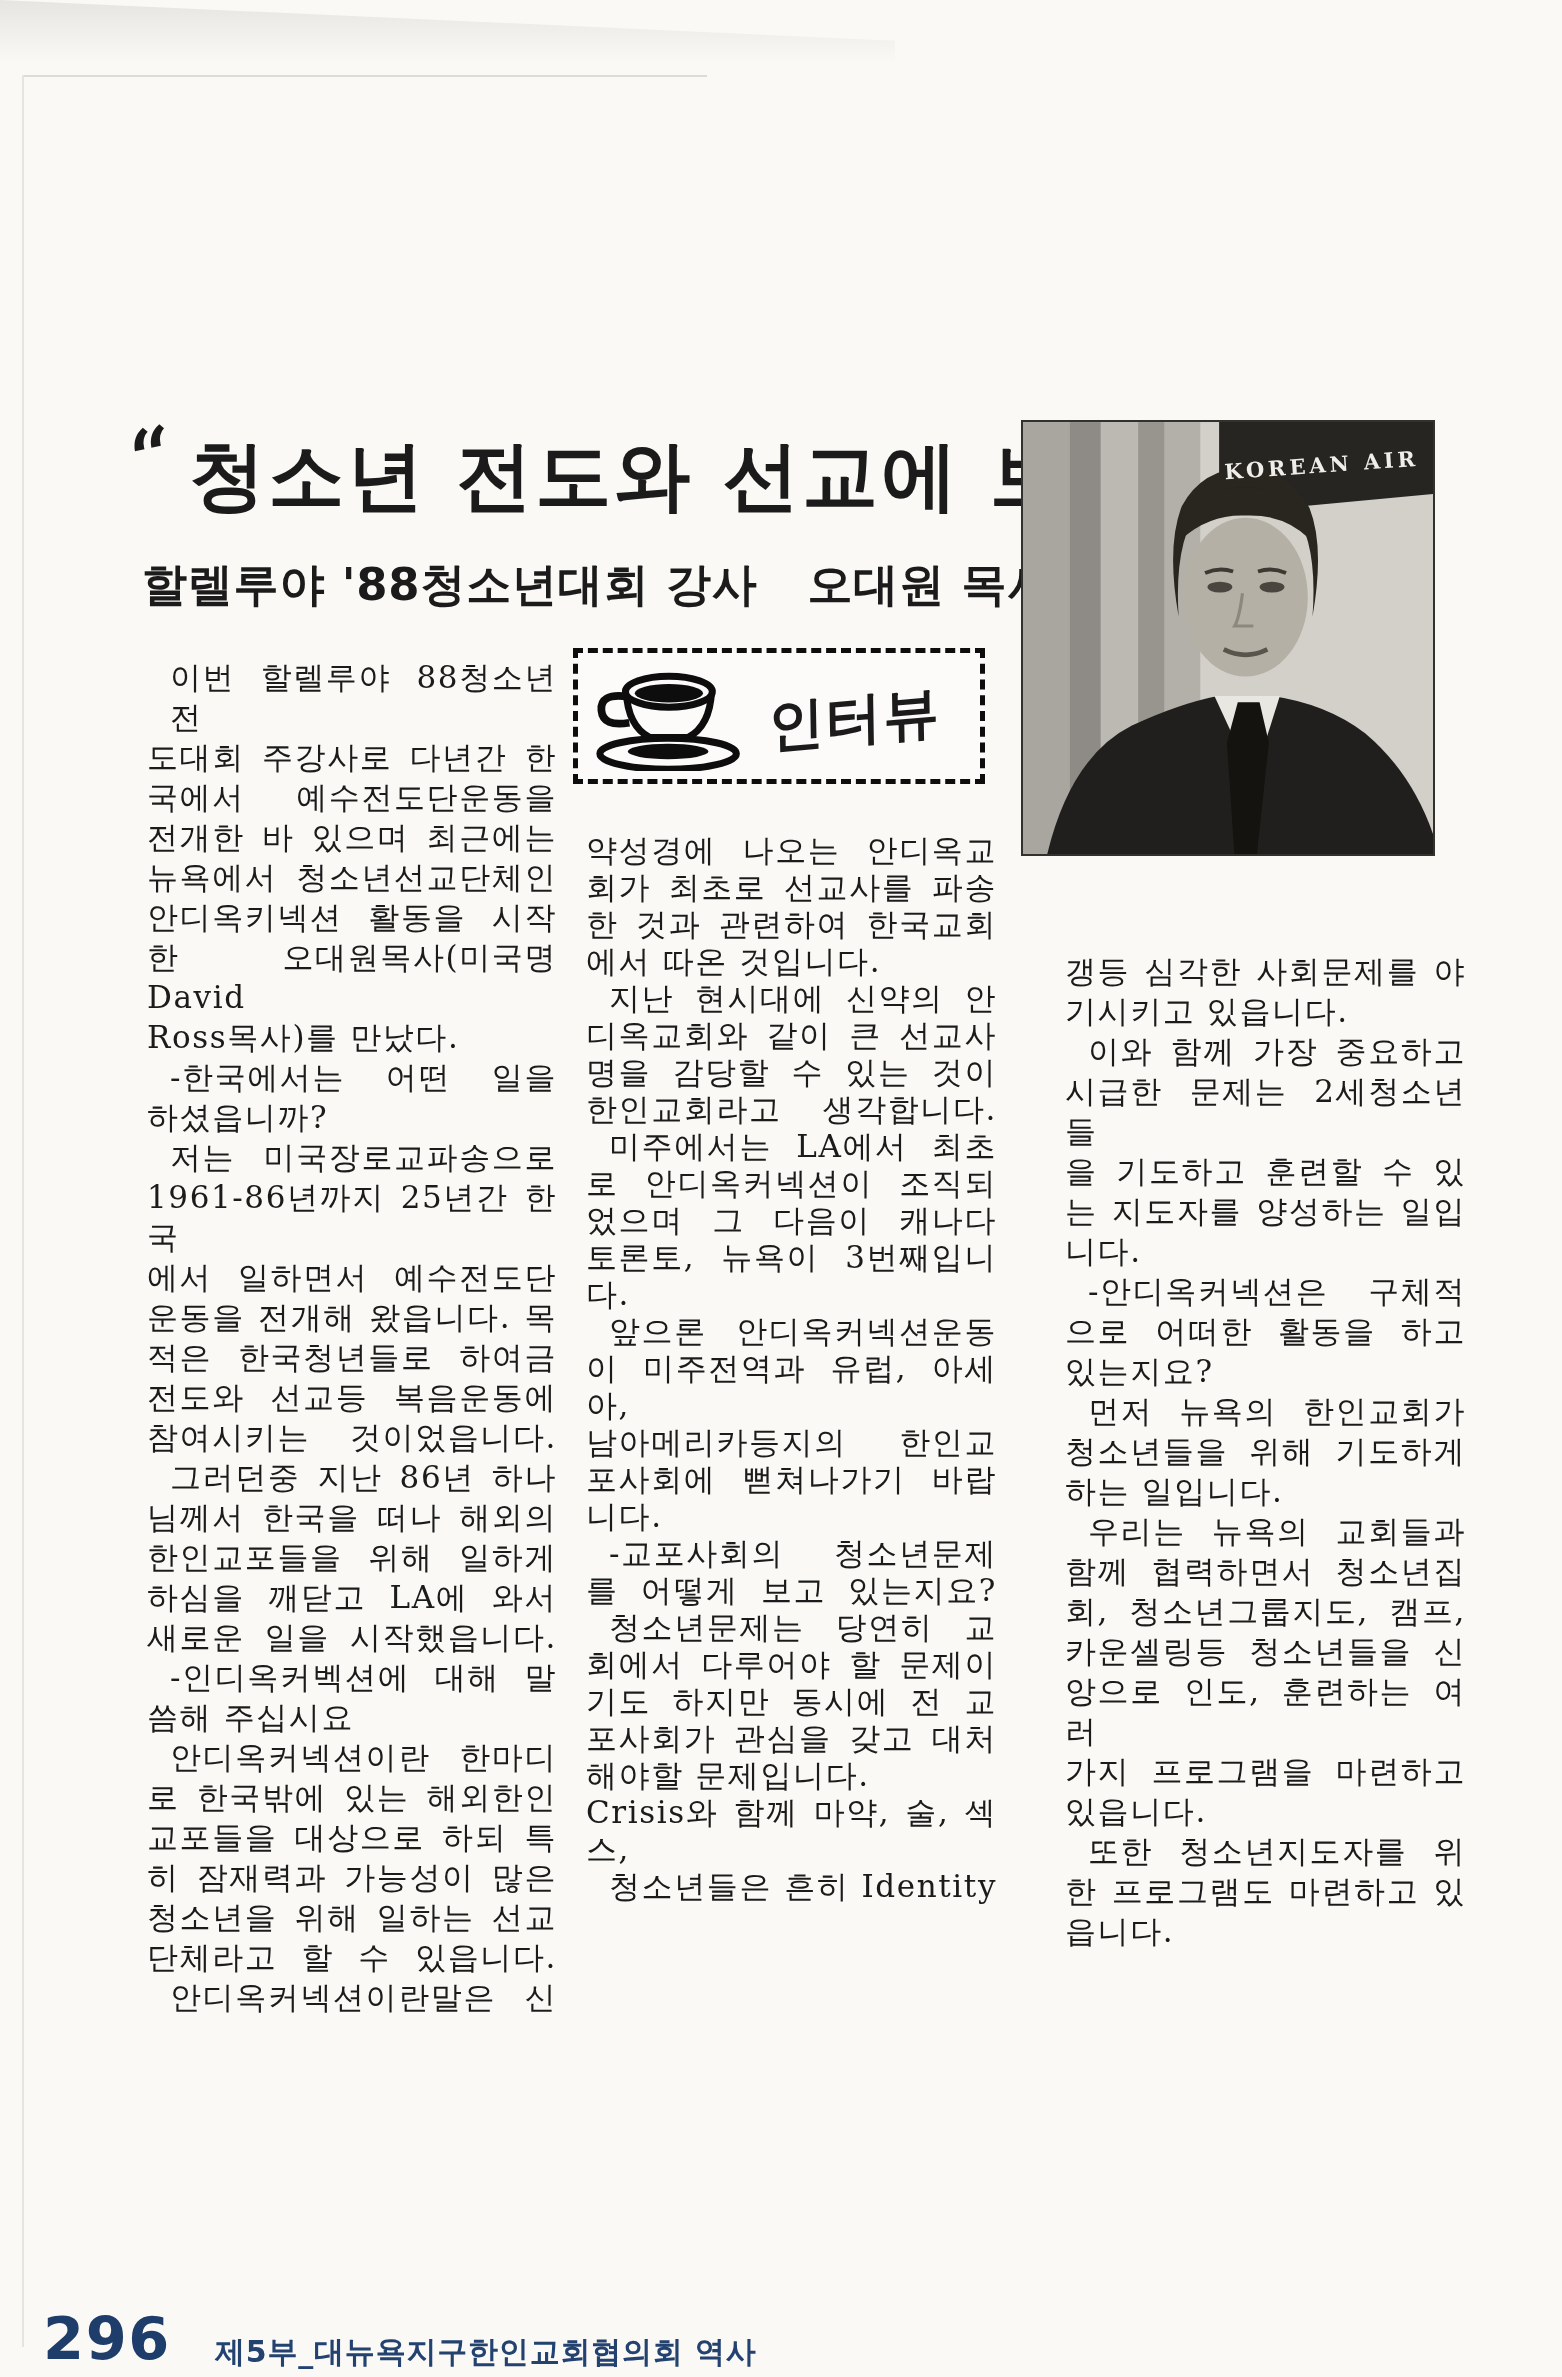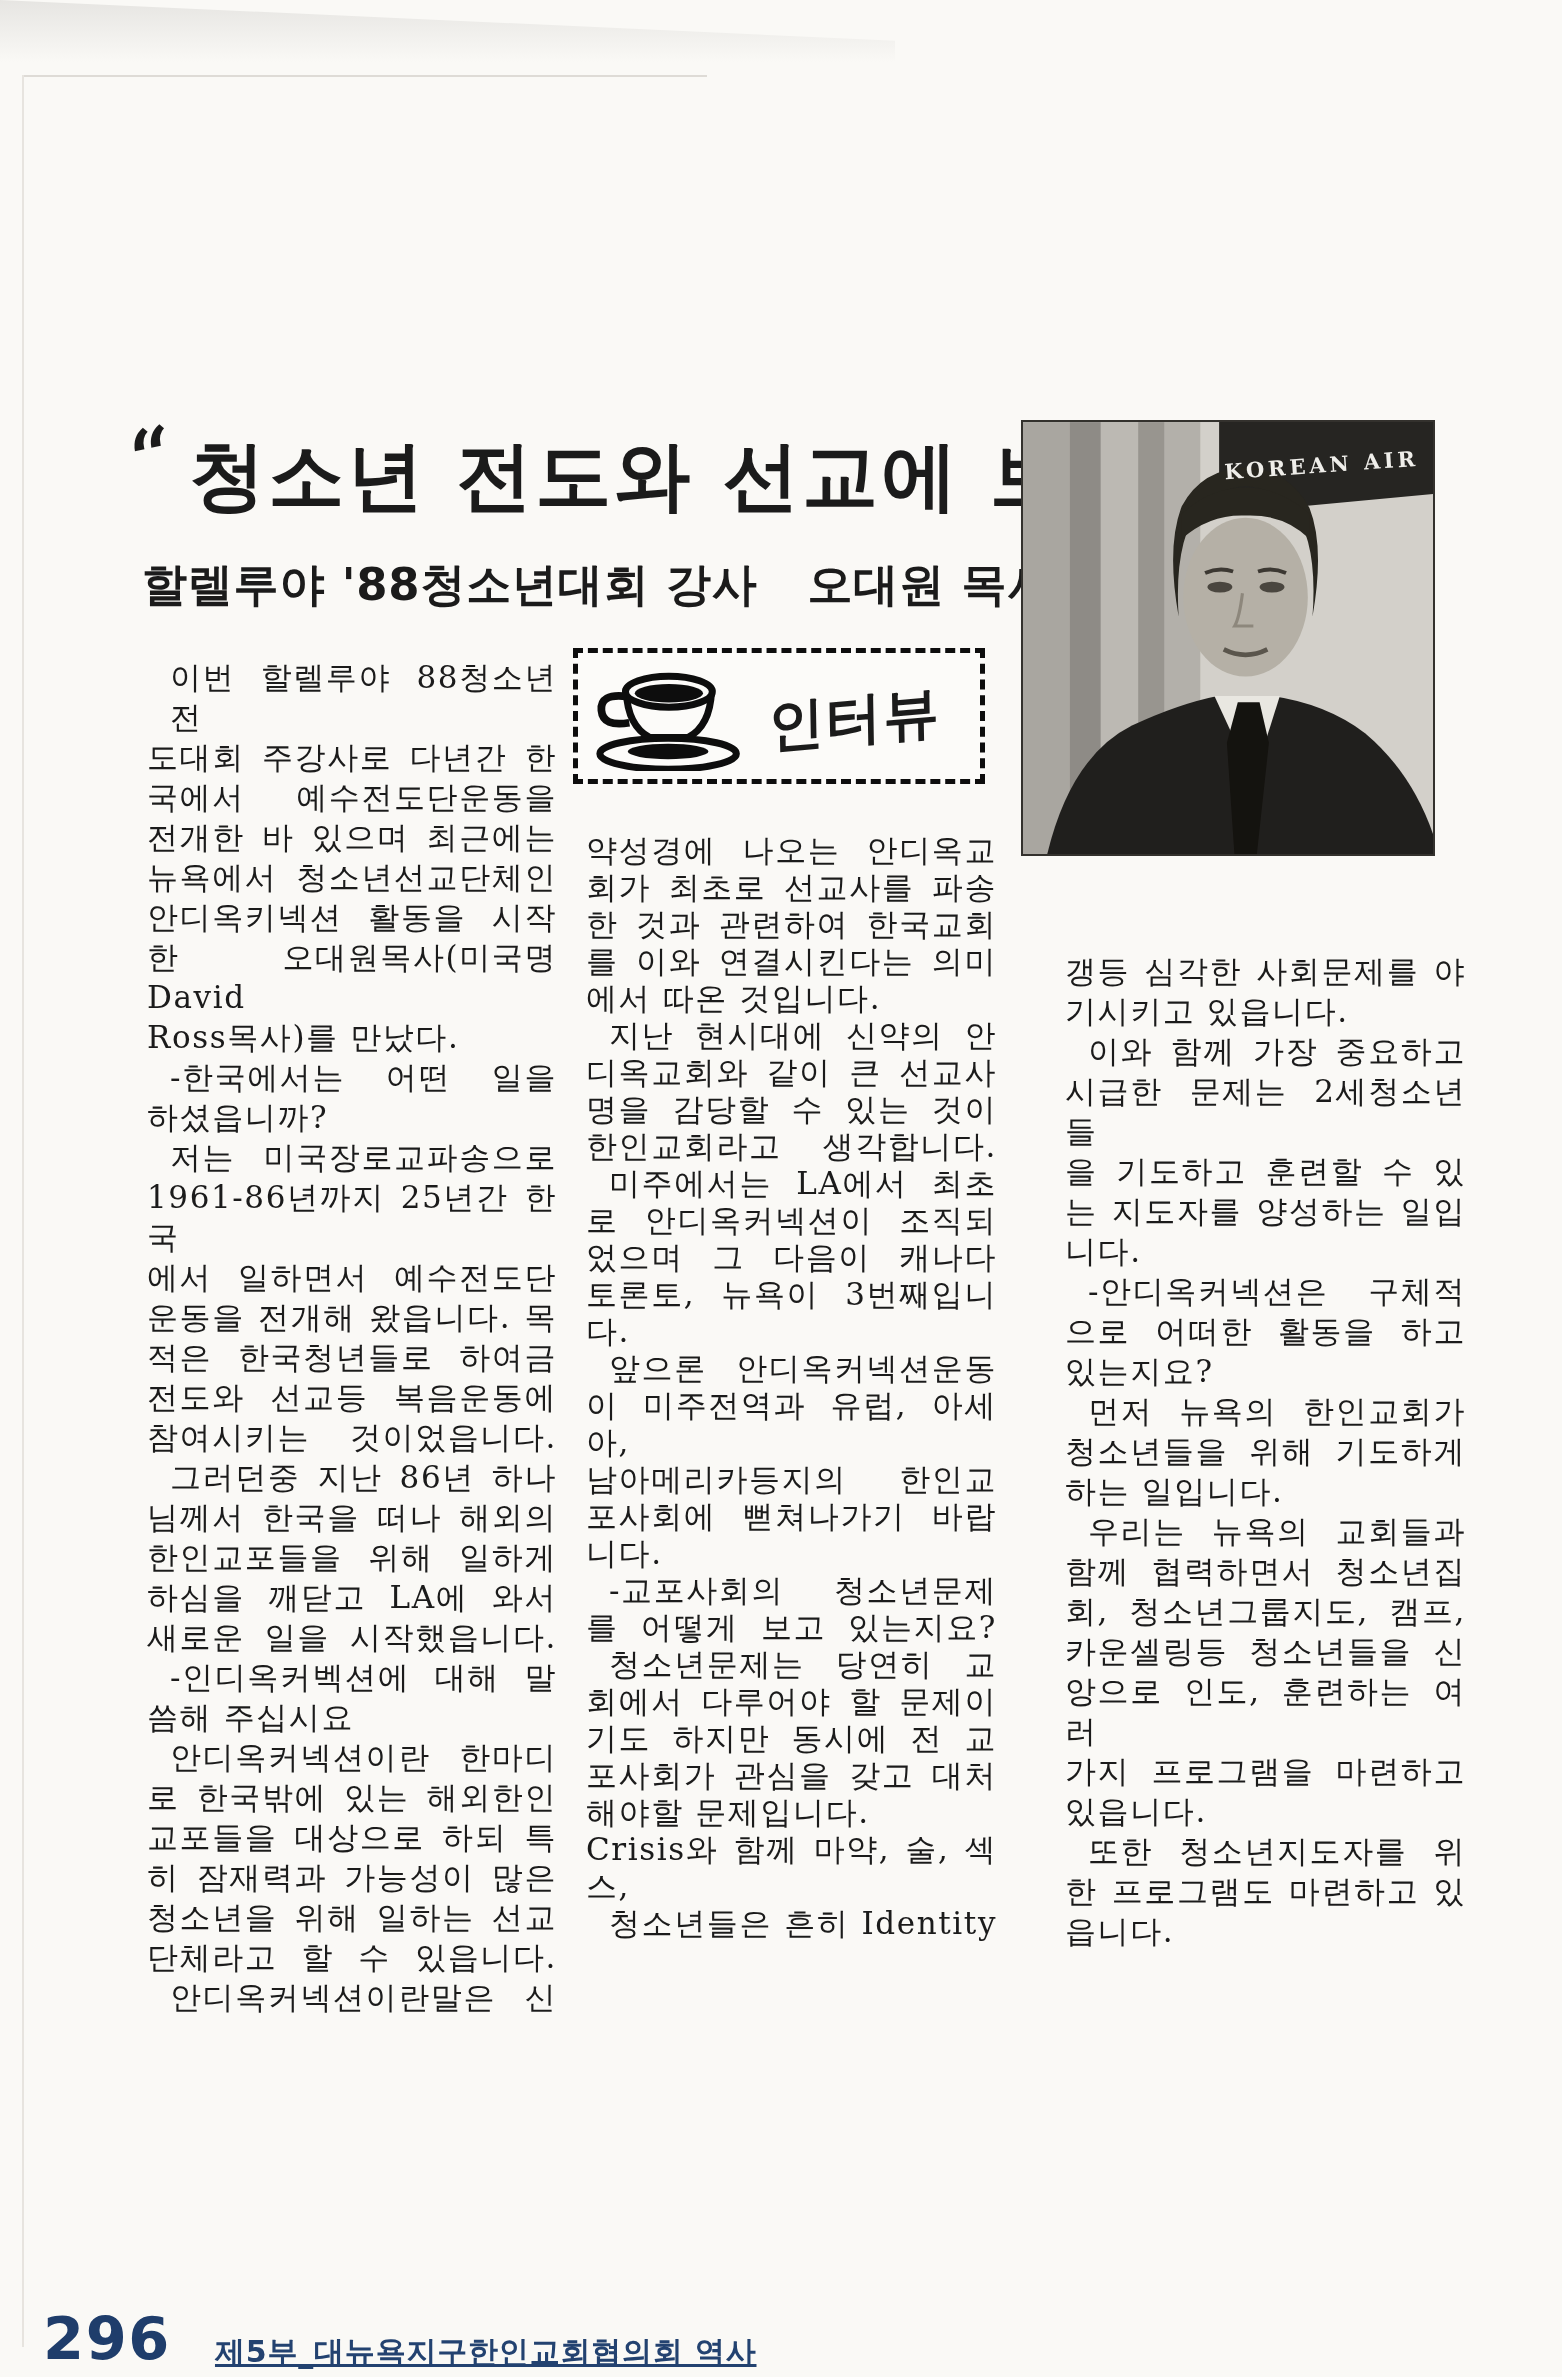--- a/index.html
+++ b/index.html
@@ -41,21 +41,21 @@
   .col .line{white-space:nowrap;letter-spacing:1.6px;}
   .col .line.just{text-align:justify;text-align-last:justify;white-space:normal;}
   .col .line.ind{padding-left:23px;}
   #col0{left:127px;top:657px;width:410px;line-height:40px;}
   #col1{left:566px;top:832px;width:411px;line-height:37px;}
   #col2{left:1045px;top:951px;width:401px;line-height:40px;}
   
   .footer{position:absolute;left:43px;top:2304px;display:flex;align-items:flex-end;
     font-family:"DejaVu Sans",sans-serif;color:#1f3d6b;}
   .footer-num{font-size:59px;font-weight:bold;letter-spacing:1.6px;}
-  .footer-title{font-size:30px;font-weight:bold;margin-left:44px;letter-spacing:0.8px;color:#234270;text-decoration:underline;}
+  .footer-title{font-size:30px;font-weight:bold;margin-left:44px;letter-spacing:0.8px;color:#234270;}
 </style>
 </head>
 <body>
 
 <div class="scan-shadow-top"></div>
 <div class="scan-line-h"></div>
 <div class="scan-line-v"></div>
 
 <div class="headline">
   <span class="q-open">“</span>
@@ -140,21 +140,20 @@
     <div class="line just">교포들을 대상으로 하되 특</div>
     <div class="line just">히 잠재력과 가능성이 많은</div>
     <div class="line just">청소년을 위해 일하는 선교</div>
     <div class="line just">단체라고 할 수 있읍니다.</div>
     <div class="line just ind">안디옥커넥션이란말은 신</div>
   </div>
 <div class="col" id="col1">
     <div class="line just">약성경에 나오는 안디옥교</div>
     <div class="line just">회가 최초로 선교사를 파송</div>
     <div class="line just">한 것과 관련하여 한국교회</div>
-    <div class="line just">를 이와 연결시킨다는 의미</div>
     <div class="line">에서 따온 것입니다.</div>
     <div class="line just ind">지난 현시대에 신약의 안</div>
     <div class="line just">디옥교회와 같이 큰 선교사</div>
     <div class="line just">명을 감당할 수 있는 것이</div>
     <div class="line just">한인교회라고 생각합니다.</div>
     <div class="line just ind">미주에서는 LA에서 최초</div>
     <div class="line just">로 안디옥커넥션이 조직되</div>
     <div class="line just">었으며 그 다음이 캐나다</div>
     <div class="line just">토론토, 뉴욕이 3번째입니다.</div>
     <div class="line just ind">앞으론 안디옥커넥션운동</div>

